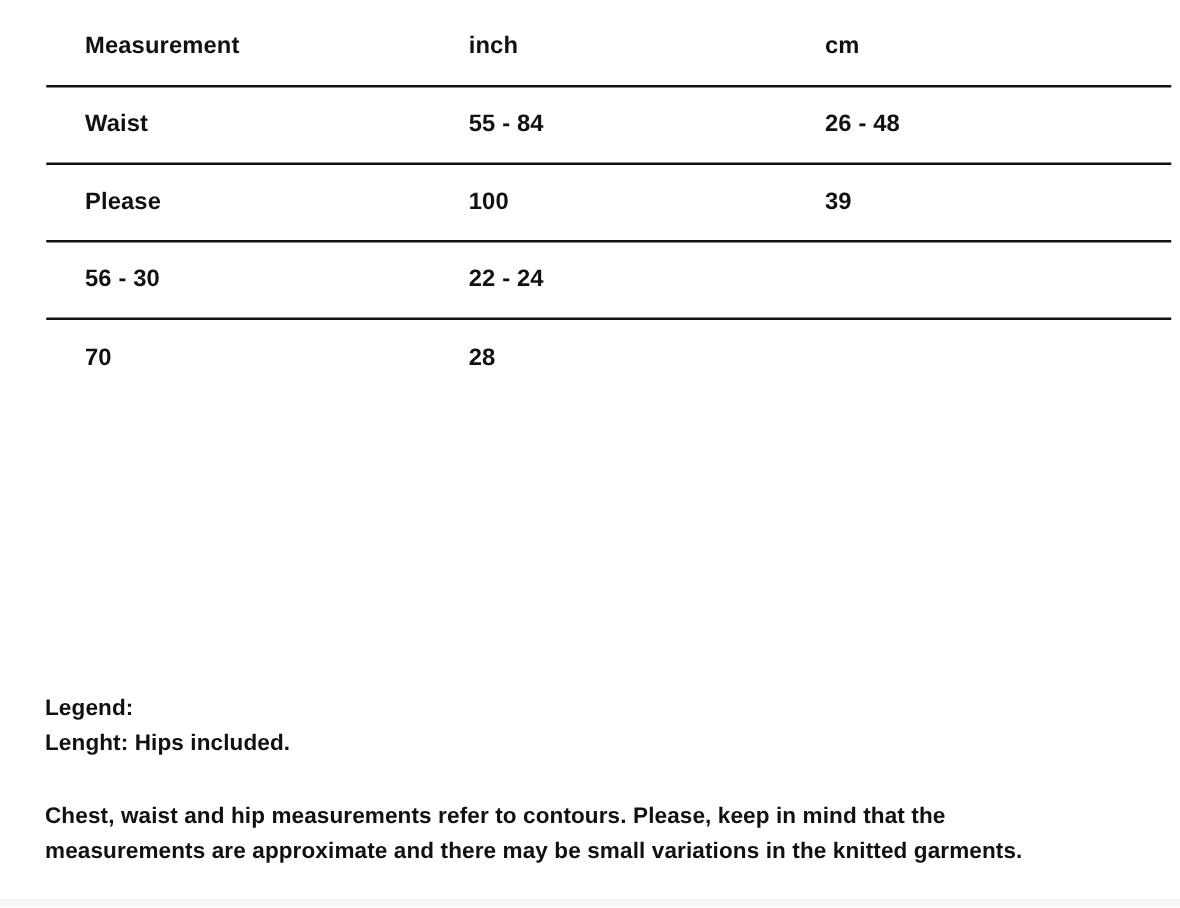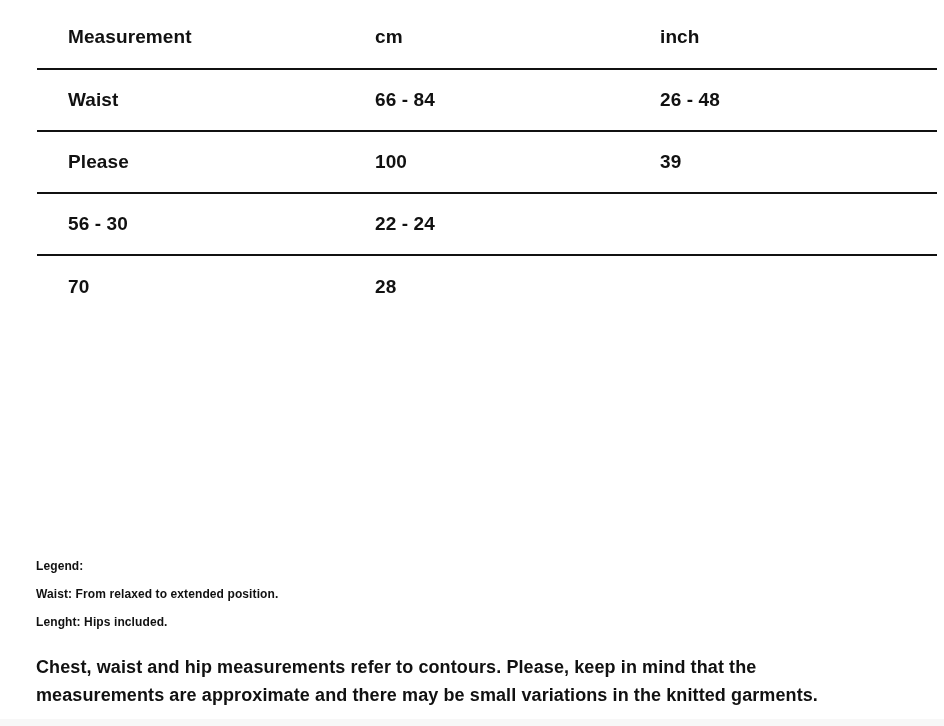--- a/index.html
+++ b/index.html
@@ -43,30 +43,30 @@
   .t-row.last {
     border-bottom: none;
   }
   .cell { white-space: nowrap; }
 
   
   .legend {
     position: absolute;
     top: 552px;
     left: 36px;
-    font-size: 12px;
+    font-size: 18px;
     font-weight: 600;
     line-height: 28px;
     letter-spacing: 0.1px;
   }
 
   
   .note {
     position: absolute;
-    top: 653px;
+    top: 638px;
     left: 36px;
     width: 822px;
     font-size: 18px;
     font-weight: 600;
     line-height: 28px;
     letter-spacing: 0.1px;
   }
 
   
   .bottom-strip {
@@ -80,27 +80,27 @@
 </style>
 </head>
 <body>
 
 <div class="page">
 
   <div class="size-table">
 
     <div class="t-row header">
       <div class="cell">Measurement</div>
+      <div class="cell">inch</div>
       <div class="cell">cm</div>
-      <div class="cell">inch</div>
     </div>
 
     <div class="t-row">
       <div class="cell">Waist</div>
-      <div class="cell">66 - 84</div>
+      <div class="cell">55 - 84</div>
       <div class="cell">26 - 48</div>
     </div>
 
     <div class="t-row">
       <div class="cell">Please</div>
       <div class="cell">100</div>
       <div class="cell">39</div>
     </div>
 
     <div class="t-row">
@@ -111,21 +111,20 @@
 
     <div class="t-row last">
       <div class="cell">70</div>
       <div class="cell">28</div>
     </div>
 
   </div>
 
   <div class="legend">
     <div>Legend:</div>
-    <div>Waist: From relaxed to extended position.</div>
     <div>Lenght: Hips included.</div>
   </div>
 
   <div class="note">Chest, waist and hip measurements refer to contours. Please, keep in mind that the measurements are approximate and there may be small variations in the knitted garments.</div>
 
   <div class="bottom-strip"></div>
 
 </div>
 
 </body></html>

